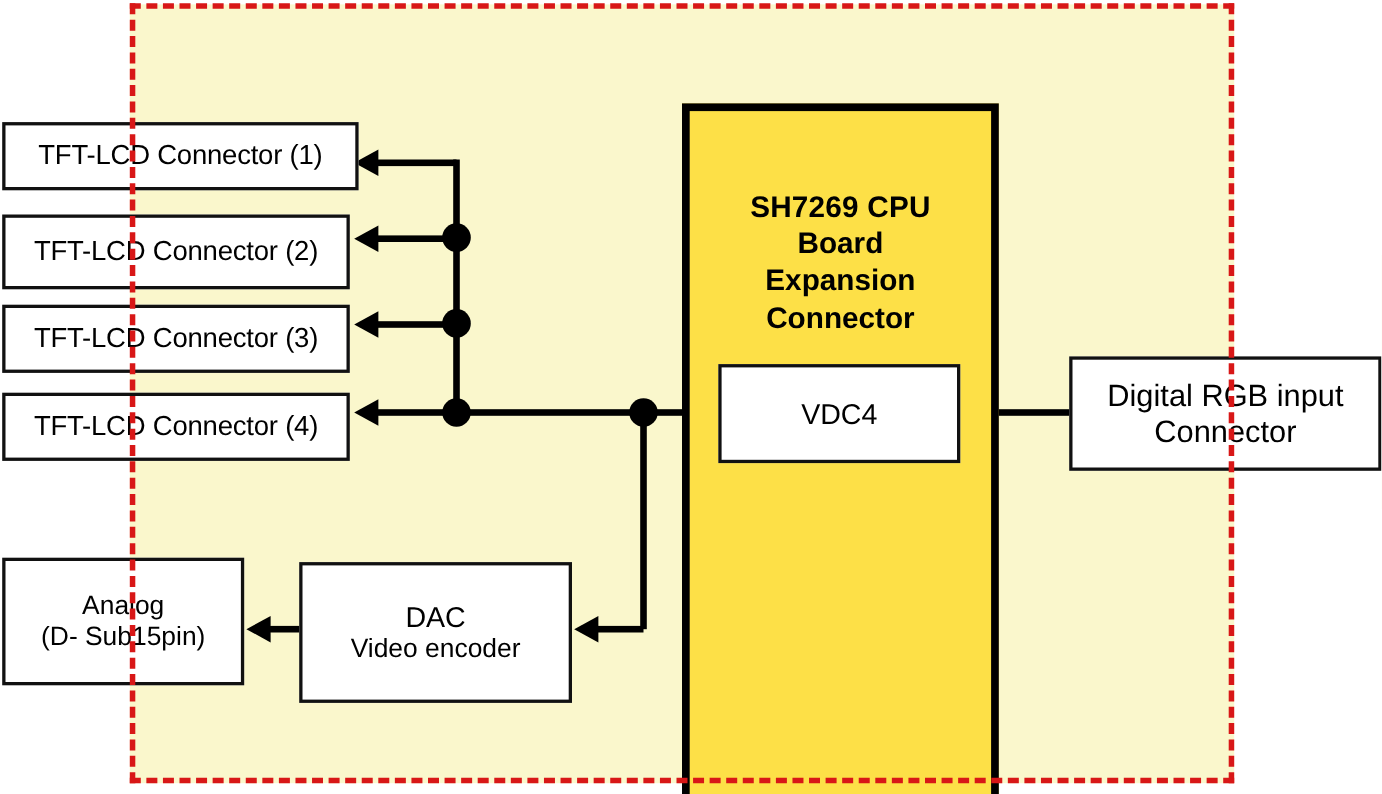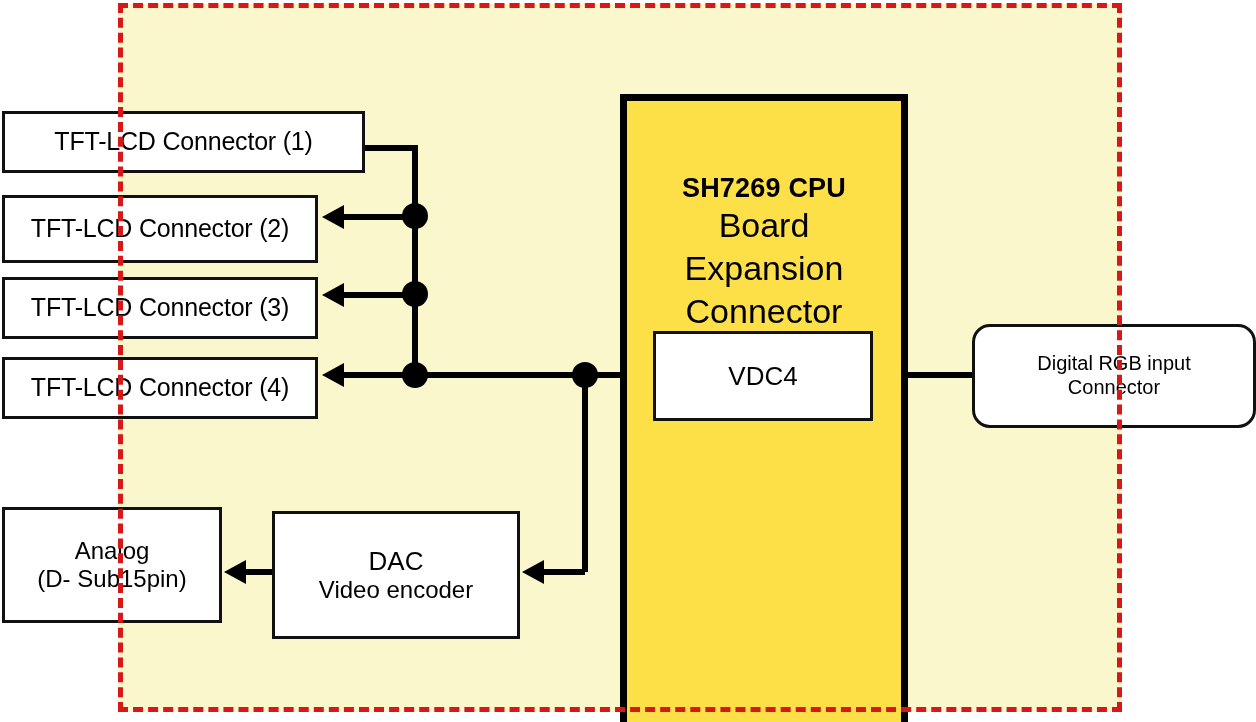--- a/index.html
+++ b/index.html
@@ -80,41 +80,41 @@
   .cpu-title .l1 {
     display: block;
     font-size: 27px;
     font-weight: bold;
     letter-spacing: 0.2px;
   }
   .cpu-title .l2,
   .cpu-title .l3,
   .cpu-title .l4 {
     display: block;
-    font-size: 34px;
+    font-size: 27px;
     line-height: 1.26;
+    font-weight: bold;
   }
 
   .vdc4-box {
     position: absolute;
     left: 653px;
     top: 331px;
     width: 220px;
     height: 90px;
     font-size: 26px;
   }
 
   .rgb-in-box {
     position: absolute;
     left: 972px;
     top: 324px;
     width: 284px;
     height: 104px;
-    font-size: 20px;
-    border-radius: 18px;
+    font-size: 28px;
   }
 
   .dac-box {
     position: absolute;
     left: 272px;
     top: 511px;
     width: 248px;
     height: 128px;
     font-size: 24px;
   }
@@ -123,21 +123,21 @@
   .analog-box {
     position: absolute;
     left: 2px;
     top: 507px;
     width: 220px;
     height: 116px;
     font-size: 24px;
   }
 
   
-  .tft1 { left: 2px;  top: 111px; width: 363px; height: 62px; }
+  .tft1 { left: 2px;  top: 111px; width: 324px; height: 62px; }
   .tft2 { left: 2px;  top: 195px; width: 316px; height: 68px; }
   .tft3 { left: 2px;  top: 277px; width: 316px; height: 62px; }
   .tft4 { left: 2px;  top: 357px; width: 316px; height: 62px; }
 
   
   .wire {
     position: absolute;
     background: #000000;
   }
   .wire-h { height: 6px; }

